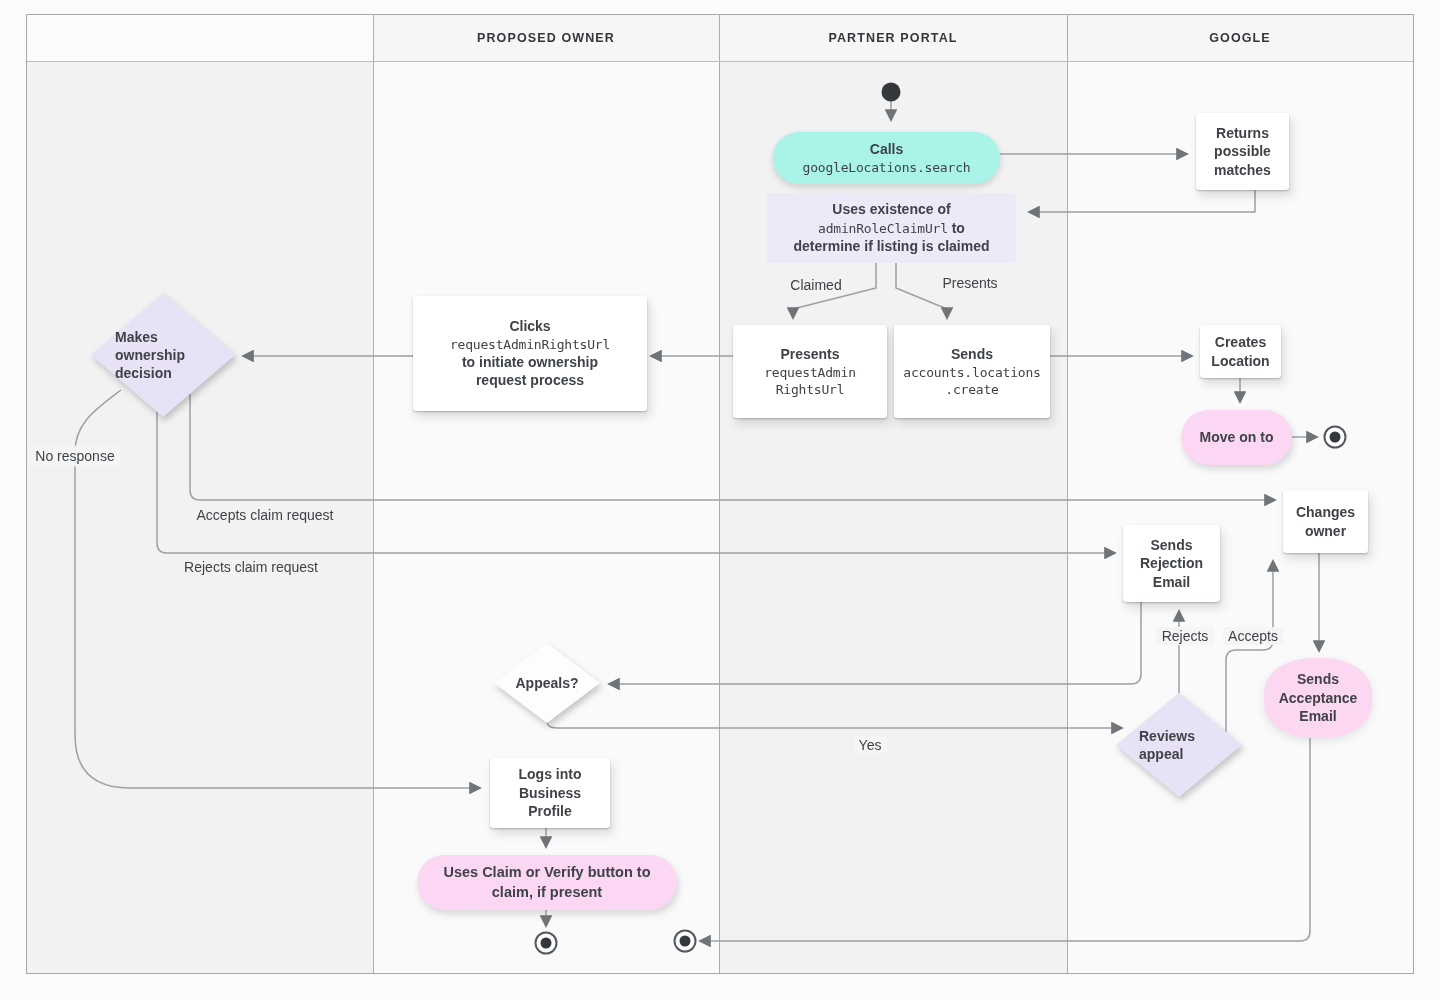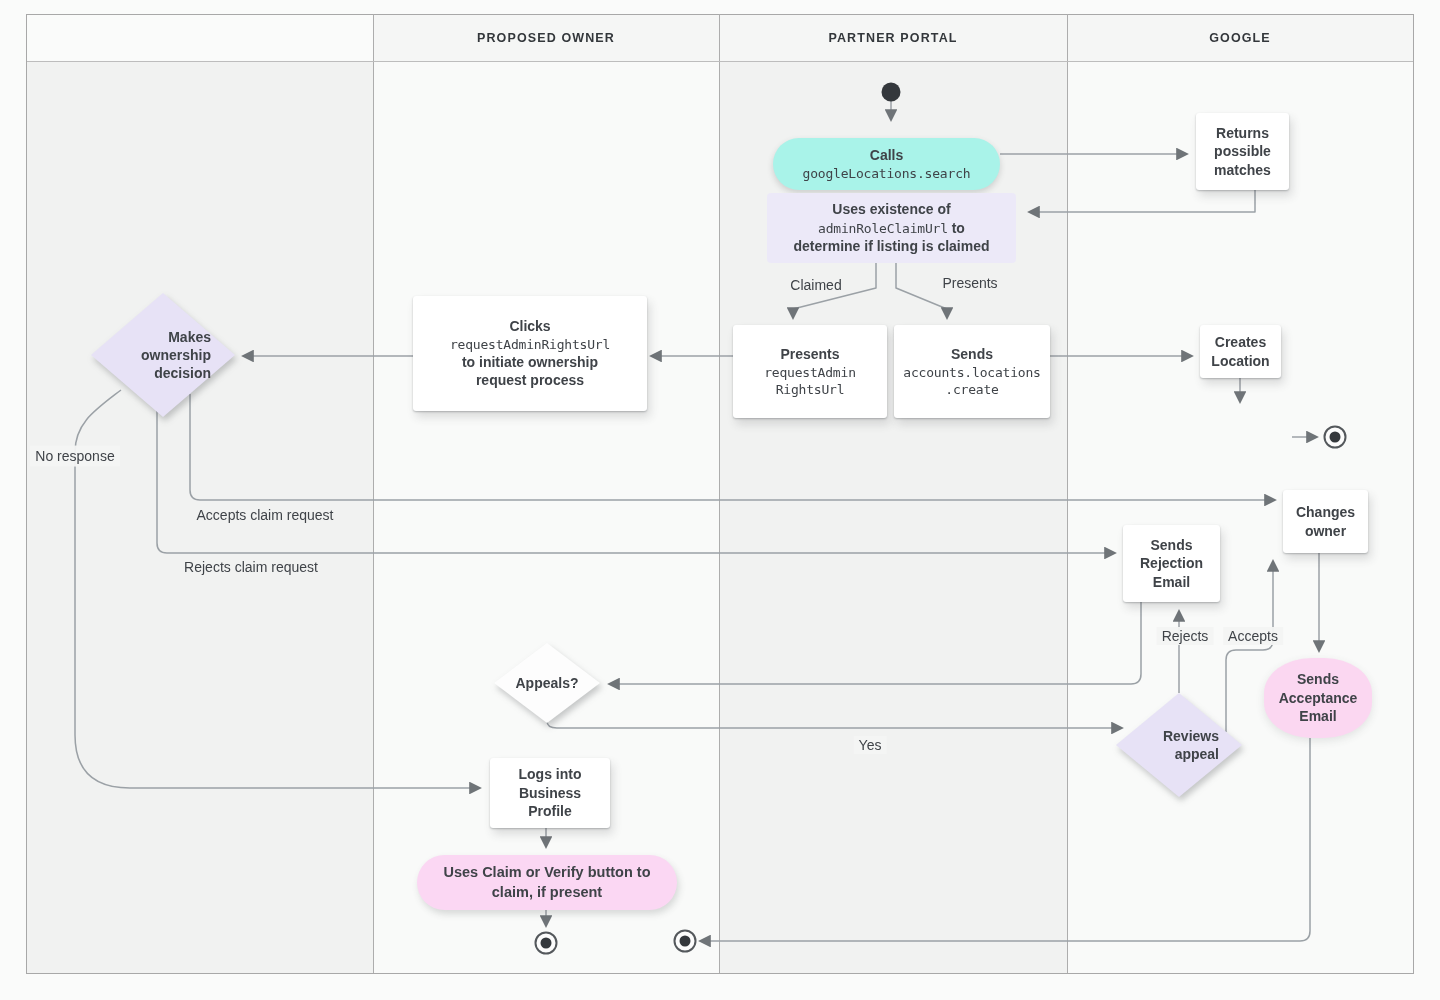--- a/index.html
+++ b/index.html
@@ -28,21 +28,21 @@
           box-shadow:0 1px 2px rgba(60,64,67,.32), 3px 6px 10px rgba(60,64,67,.16); }
   .pill { border-radius:28px; }
   .teal { background:#a9f3e9; box-shadow:0 3px 6px rgba(60,64,67,.2); }
   .pinkpill { background:#fbd7f3; box-shadow:2px 4px 7px rgba(60,64,67,.18); }
   .lav  { background:#ece9f8; border-radius:4px; }
   .blob { background:#fbd7f1; border-radius:44%; box-shadow:0 3px 8px rgba(60,64,67,.12); }
   .code { font-family:"DejaVu Sans Mono","Liberation Mono",monospace;
           font-weight:400; font-size:13px; letter-spacing:-.2px; }
 
   .dia { position:absolute; display:flex; align-items:center; justify-content:center;
-         text-align:right; font-weight:700; font-size:14px; line-height:1.3;
+         text-align:left; font-weight:700; font-size:14px; line-height:1.3;
          filter:drop-shadow(2px 4px 3px rgba(60,64,67,.28)); }
   .dia-shape { position:absolute; inset:0;
          clip-path:polygon(50% 0,100% 50%,50% 100%,0 50%); }
   .lavd  { background:#e7e2f6; }
   .whited{ background:#fdfdfd; }
   .dia-text { position:relative; z-index:1; }
 
   .lbl { position:absolute; transform:translate(-50%,-50%); font-weight:400;
          font-size:14px; white-space:nowrap; padding:1px 5px; }
   .lbl.patch { background:rgba(243,244,243,.95); }
@@ -110,21 +110,21 @@
   <div class="lbl" style="left:970px;top:283px">Presents</div>
   <div class="lbl wrap patch" style="left:75px;top:456px;width:80px">No response</div>
   <div class="lbl" style="left:265px;top:515px">Accepts claim request</div>
   <div class="lbl" style="left:251px;top:567px">Rejects claim request</div>
   <div class="lbl patch" style="left:1185px;top:636px">Rejects</div>
   <div class="lbl patch" style="left:1253px;top:636px">Accepts</div>
   <div class="lbl patch" style="left:870px;top:745px">Yes</div>
 
   <div class="startnode" style="left:891px;top:92px"></div>
 
-  <div class="node pill teal" style="left:773px;top:138px;width:227px;height:52px">
+  <div class="node pill teal" style="left:773px;top:132px;width:227px;height:52px">
     <span>Calls</span>
     <span class="code">googleLocations.search</span>
   </div>
 
   <div class="node box" style="left:1196px;top:113px;width:93px;height:77px">
     <span>Returns possible matches</span>
   </div>
 
   <div class="node lav" style="left:767px;top:193px;width:249px;height:70px">
     <span>Uses existence of</span>
@@ -141,20 +141,23 @@
   <div class="node box" style="left:894px;top:325px;width:156px;height:93px">
     <span>Sends</span>
     <span class="code">accounts.locations</span>
     <span class="code">.create</span>
   </div>
 
   <div class="node box" style="left:1200px;top:325px;width:81px;height:53px">
     <span>Creates Location</span>
   </div>
 
+  <div class="node pill pinkpill" style="left:1181px;top:410px;width:111px;height:55px">
+    <span>Move on to</span>
+  </div>
 
   <div class="endnode" style="left:1335px;top:437px">
       <div class="enddot"></div>
     </div>
 
   <div class="node box" style="left:413px;top:296px;width:234px;height:115px">
     <span>Clicks</span>
     <span class="code">requestAdminRightsUrl</span>
     <span style="max-width:170px">to initiate ownership request process</span>
   </div>

